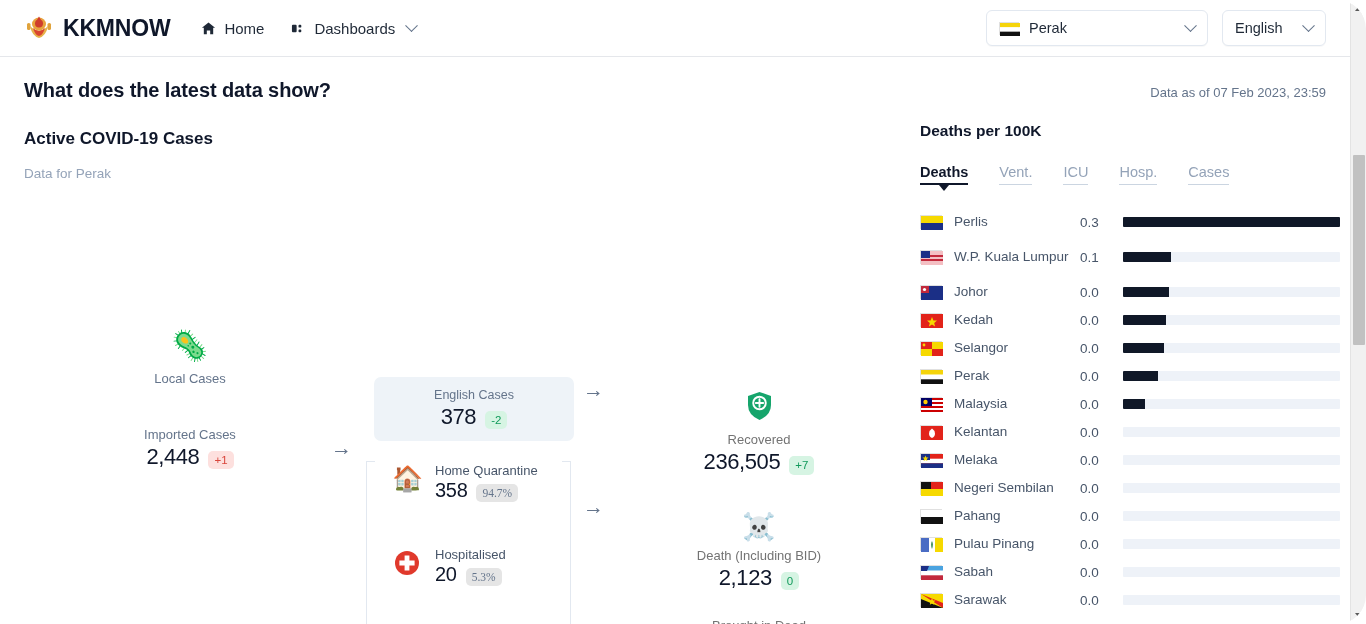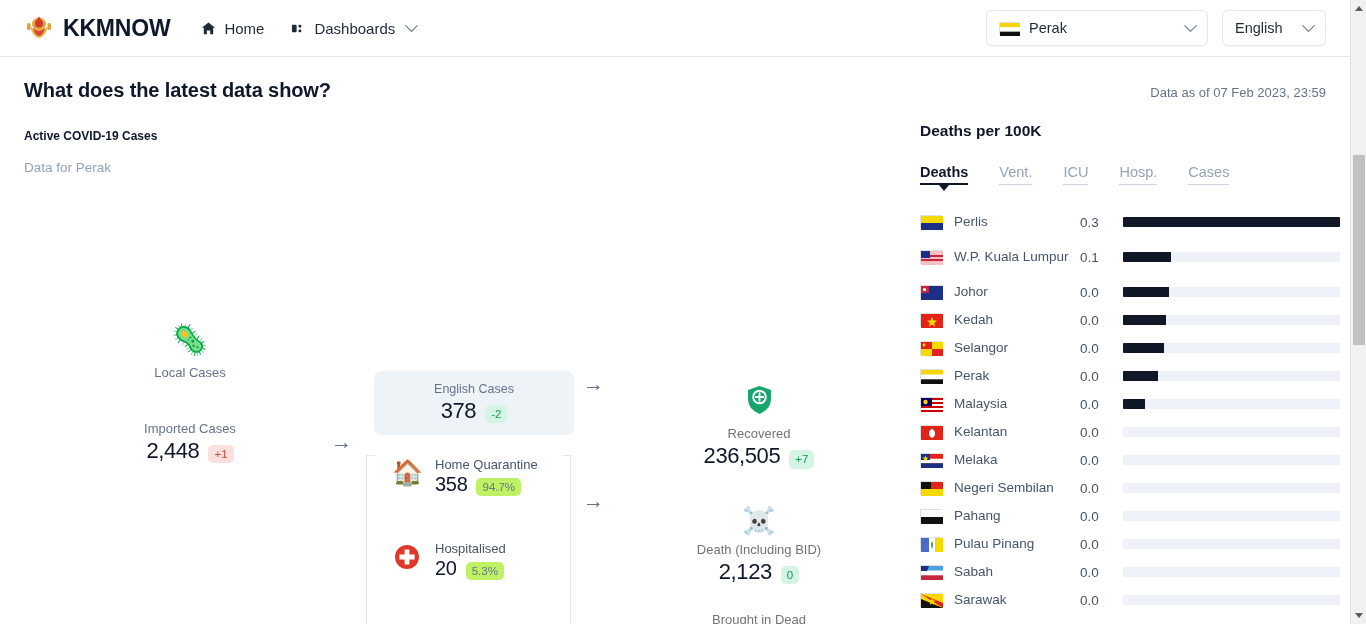--- a/index.html
+++ b/index.html
@@ -3,21 +3,21 @@
 <meta charset="utf-8">
 <style>
   * { box-sizing: border-box; margin: 0; padding: 0; }
   html, body {
     width: 1366px; height: 624px;
     font-family: "Liberation Sans", sans-serif;
     background: #ffffff;
     overflow: hidden;
     color: #111827;
   }
-  .page { position: relative; width: 1366px; height: 624px; overflow: hidden; }
+  .page { position: relative; width: 1366px; height: 624px; overflow: hidden; border-radius: 29px; }
   .viewport { position: absolute; top:0; left:0; width: 1350px; height: 624px; overflow: hidden; background:#fff; }
 
   
   .navbar {
     height: 57px; width: 1350px;
     border-bottom: 1px solid #e5e7eb;
     display: flex; align-items: center;
     padding: 0 24px;
     background: #fff;
   }
@@ -40,36 +40,36 @@
   .select-state .chev-wrap { margin-left: auto; }
   .select-lang { width: 104px; }
   .select-lang .chev-wrap { margin-left: auto; }
   .flag { width: 20px; height: 13px; display: inline-block; flex: 0 0 auto; border: 0.5px solid rgba(0,0,0,.12); }
 
   
   .content { padding: 0 24px; position: relative; }
   .row-title { display: flex; align-items: baseline; padding-top: 22px; }
   .h1 { font-size: 20px; font-weight: 700; color: #0f172a; letter-spacing: -0.1px; }
   .data-as-of { margin-left: auto; font-size: 13px; color: #64748b; }
-  .h2 { font-size: 12px; font-weight: 700; color: #0f172a; margin-top: 27px; }
+  .h2 { font-size: 17px; font-weight: 700; color: #0f172a; margin-top: 27px; }
   .subtle { font-size: 13.5px; color: #94a3b8; margin-top: 17px; }
 
   
   .flow { position: relative; height: 430px; }
 
   .col-left { position: absolute; left: 100px; top: 150px; width: 132px; text-align: center; }
   .emoji { font-size: 30px; line-height: 1; }
   .stat-label { font-size: 13px; color: #64748b; }
   .stat-line { display: flex; align-items: baseline; justify-content: center; gap: 9px; margin-top: 2px; }
   .stat-num { font-size: 22px; font-weight: 400; color: #0f172a; letter-spacing: -0.4px; }
   .pill { font-size: 11.5px; border-radius: 5px; padding: 2px 6px; line-height: 1.25; font-weight: 400; }
   .pill-up { background: #fde0de; color: #d9453b; }
   .pill-down { background: #d6f4e3; color: #119a5b; }
   .pill-flat { background: #d6f4e3; color: #119a5b; }
-  .pill-grey { background: #bef264; color: #64748b; }
+  .pill-grey { background: #e5e5e5; color: #64748b; font-family: Liberation Serif, serif; }
 
   .arrow { position: absolute; color: #64748b; font-size: 21px; line-height: 1; user-select: none; }
 
   .active-box {
     position: absolute; left: 350px; top: 196px; width: 200px; height: 64px;
     background: #eef3f8; border-radius: 7px;
     display: flex; flex-direction: column; align-items: center; justify-content: center;
   }
   .active-box .stat-label { font-size: 12.5px; }
 

